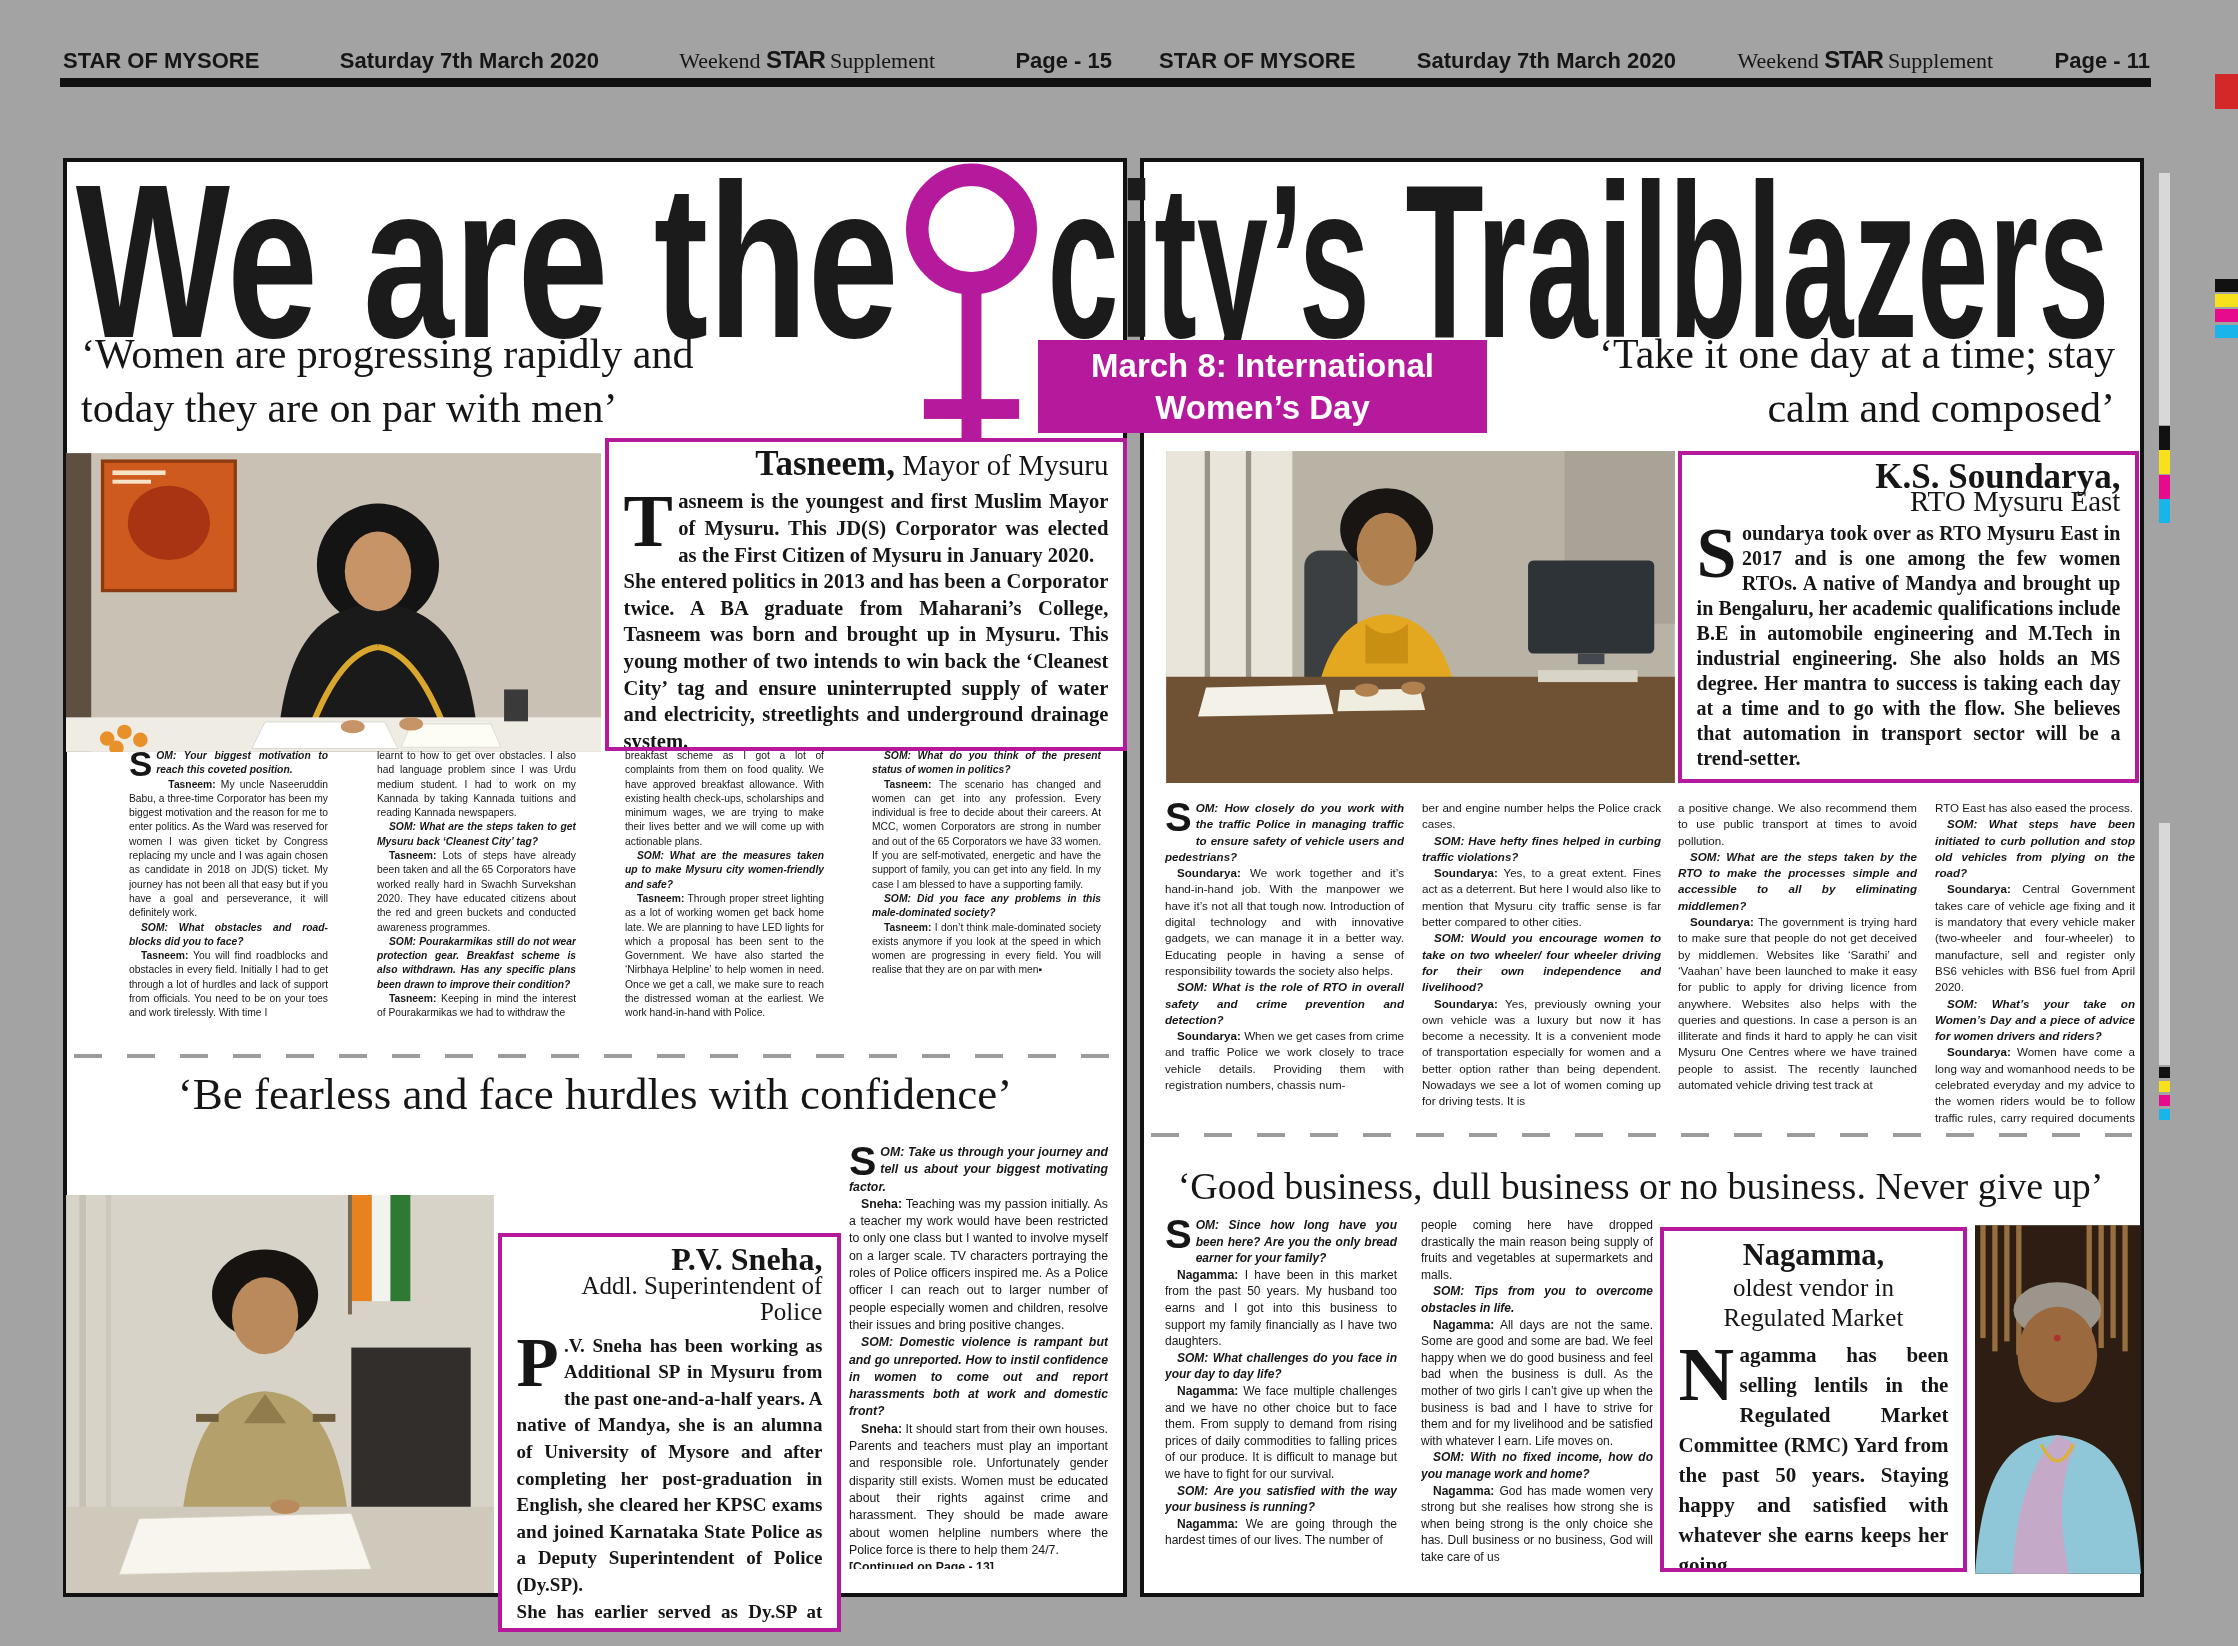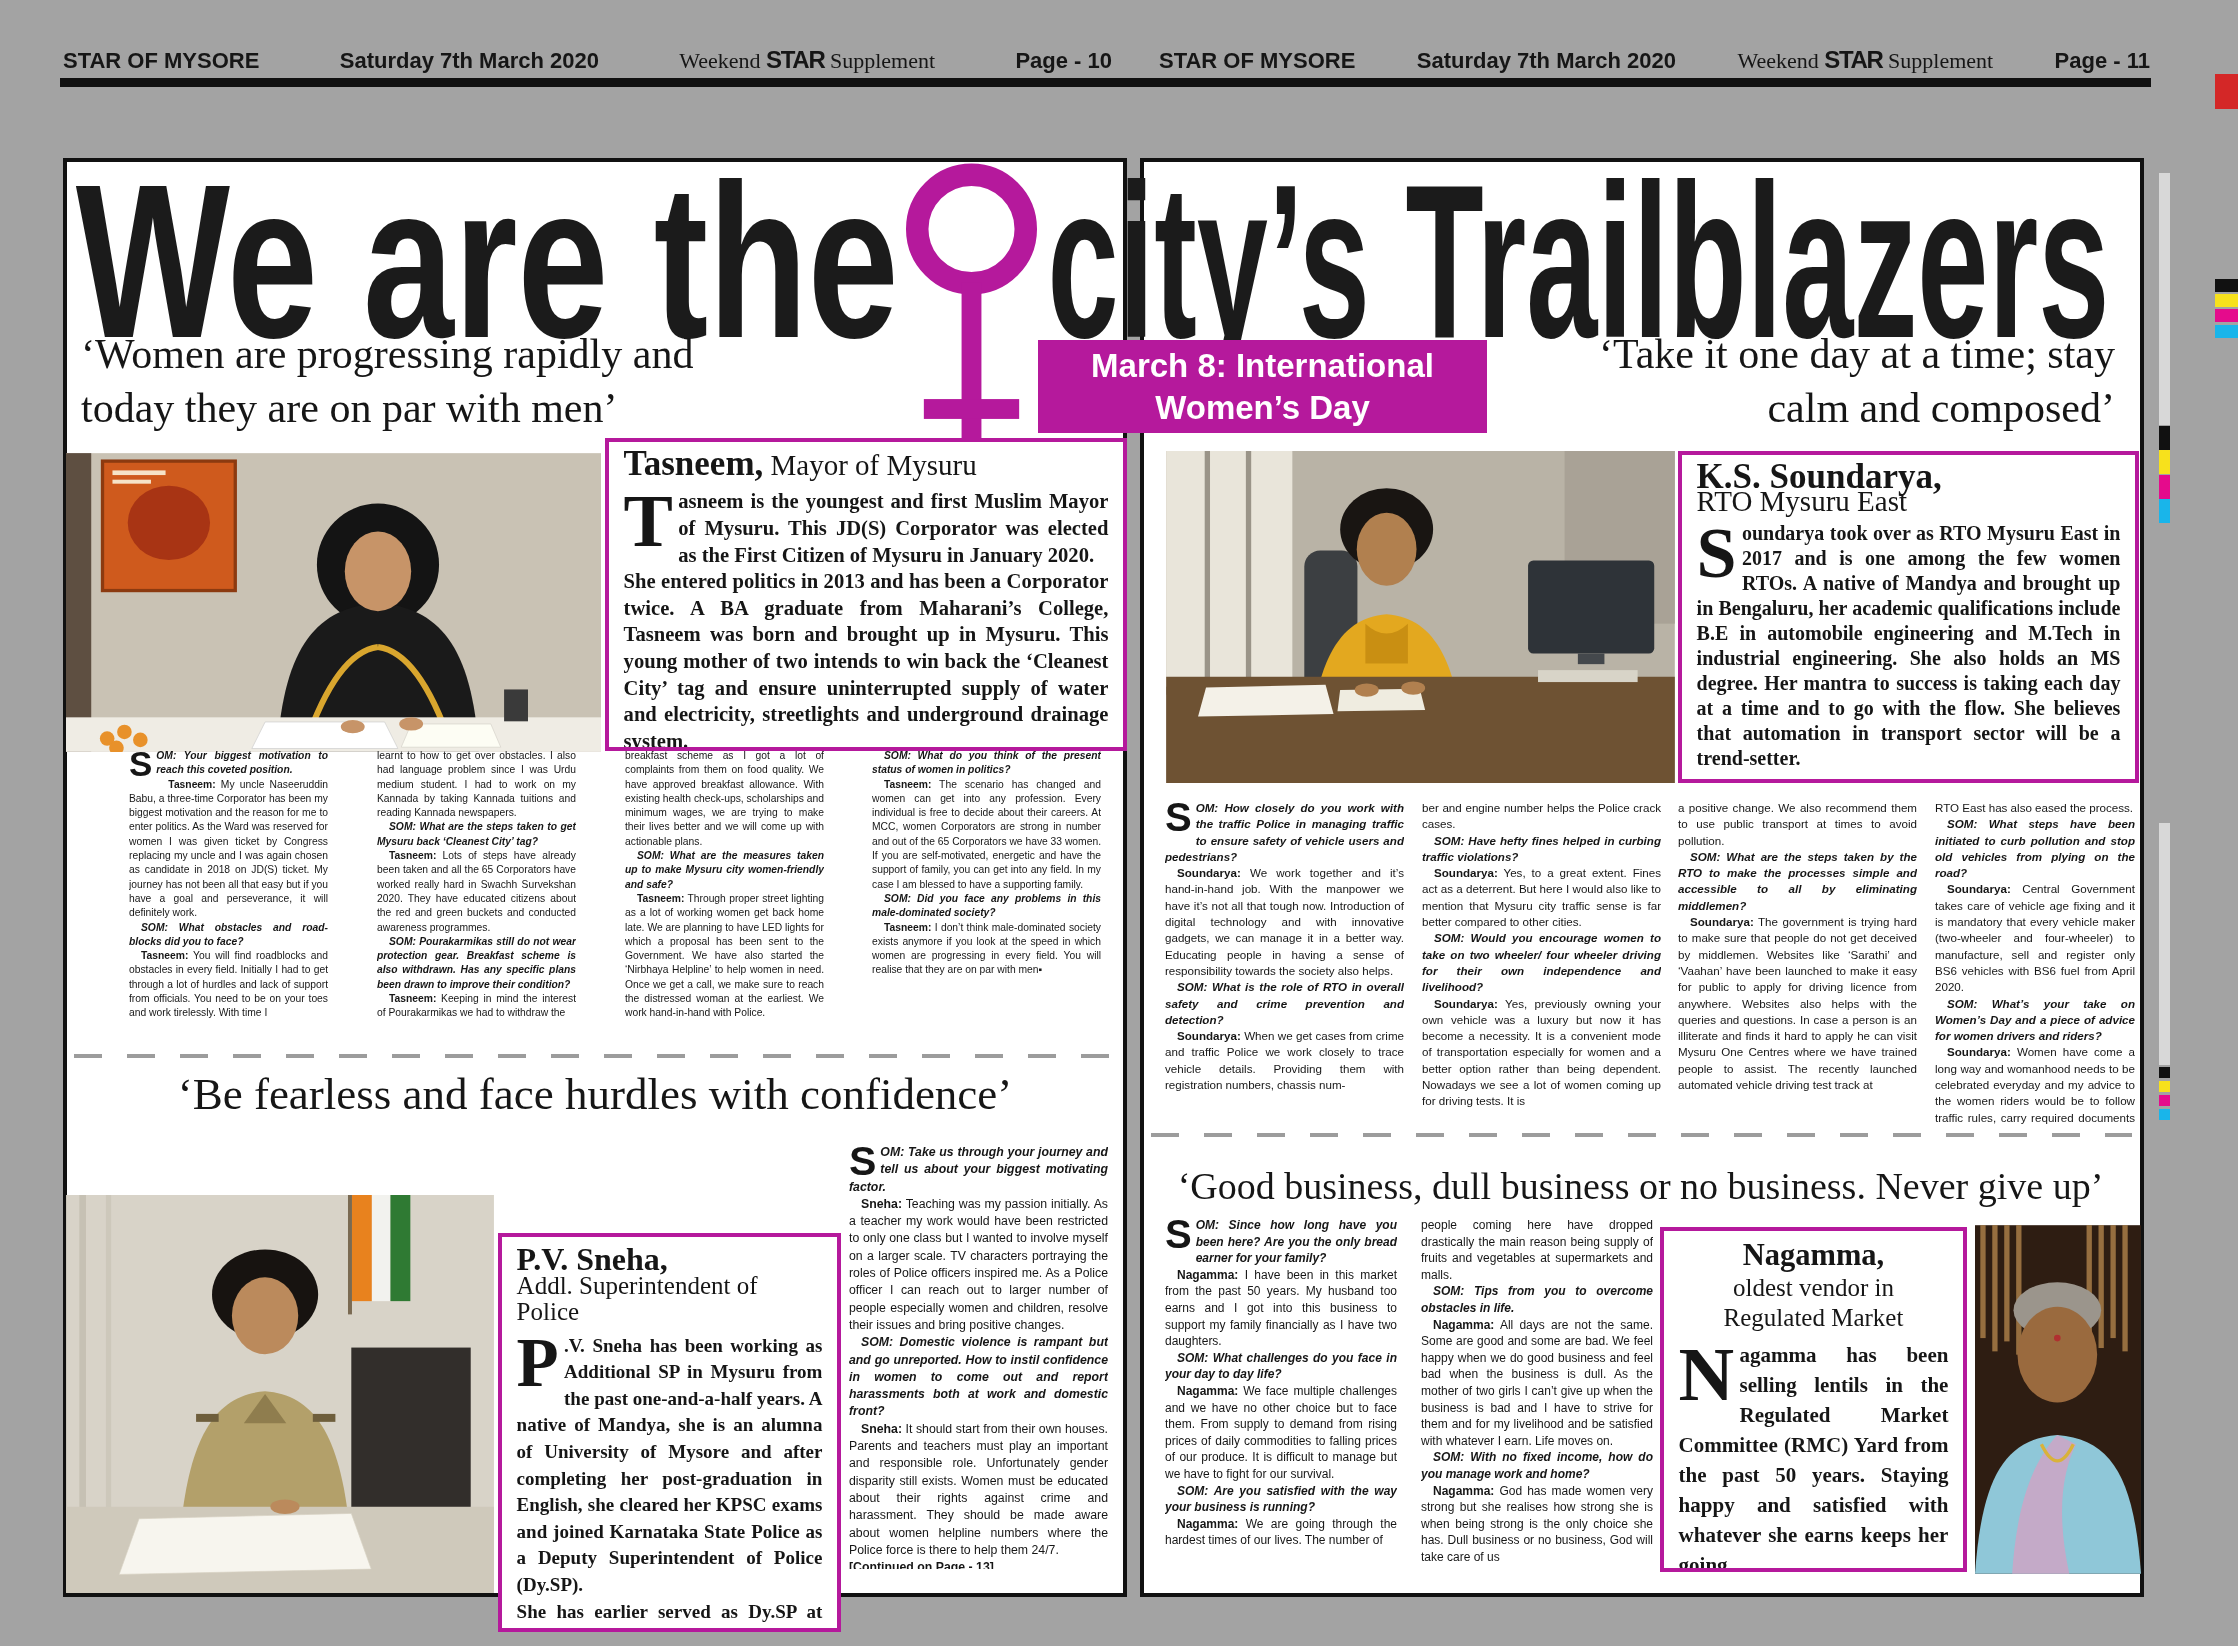--- a/index.html
+++ b/index.html
@@ -16,21 +16,21 @@
   .frame{border:4px solid #111;box-sizing:border-box;background:#fff;}
   
   svg.hl text{font-family:"Liberation Sans",sans-serif;font-weight:700;fill:#1b1b1b;}
   
   .bigquote{font-family:"Liberation Serif",serif;font-size:42px;line-height:54px;white-space:nowrap;}
   .banner{background:#b5199c;color:#fff;display:flex;flex-direction:column;justify-content:center;
           align-items:center;font-weight:700;font-size:33px;line-height:42px;text-align:center;}
   
   .pbox{border:4.6px solid #b5199c;box-sizing:border-box;background:#fff;padding:9.3px 14.6px;
         font-family:"Liberation Serif",serif;overflow:hidden;}
-  .pbox .bhead{margin-bottom:6.6px;}
+  .pbox .bhead{text-align:right;margin-bottom:6.6px;}
   .pbox .bname{font-weight:700;font-size:35px;}
   .pbox .btitle{font-weight:400;font-size:29px;}
   .pbox .para{font-weight:700;text-align:justify;margin:0;}
   .pbox .dc{float:left;font-weight:700;line-height:.82;padding:2.7px 5.3px 0 0;}
   
   .col{overflow:hidden;text-align:justify;}
   .col .para{margin:0;text-indent:12px;}
   .col .para.dcp, .col .para.cont{text-indent:0;}
   .col .para.q{font-weight:700;font-style:italic;}
   .col .para .lbl{font-weight:700;}
@@ -59,21 +59,21 @@
 </style>
 </head>
 <body>
 
 <div class="sheet">
 
   <div class="abs hdr" style="left:63px;top:46px;width:1049px;">
     <span>STAR OF MYSORE</span>
     <span>Saturday 7th March 2020</span>
     <span class="supp"><span>Weekend</span> <b>STAR</b> <span>Supplement</span></span>
-    <span>Page - 10</span>
+    <span>Page - 15</span>
   </div>
   <div class="abs hdr" style="left:1159px;top:46px;width:991px;">
     <span>STAR OF MYSORE</span>
     <span>Saturday 7th March 2020</span>
     <span class="supp"><span>Weekend</span> <b>STAR</b> <span>Supplement</span></span>
     <span>Page - 11</span>
   </div>
   <div class="abs rule" style="left:60px;top:78px;width:2091px;height:8.6px;"></div>
 
   <div class="abs frame" style="left:63px;top:158px;width:1064px;height:1439px;"></div>

